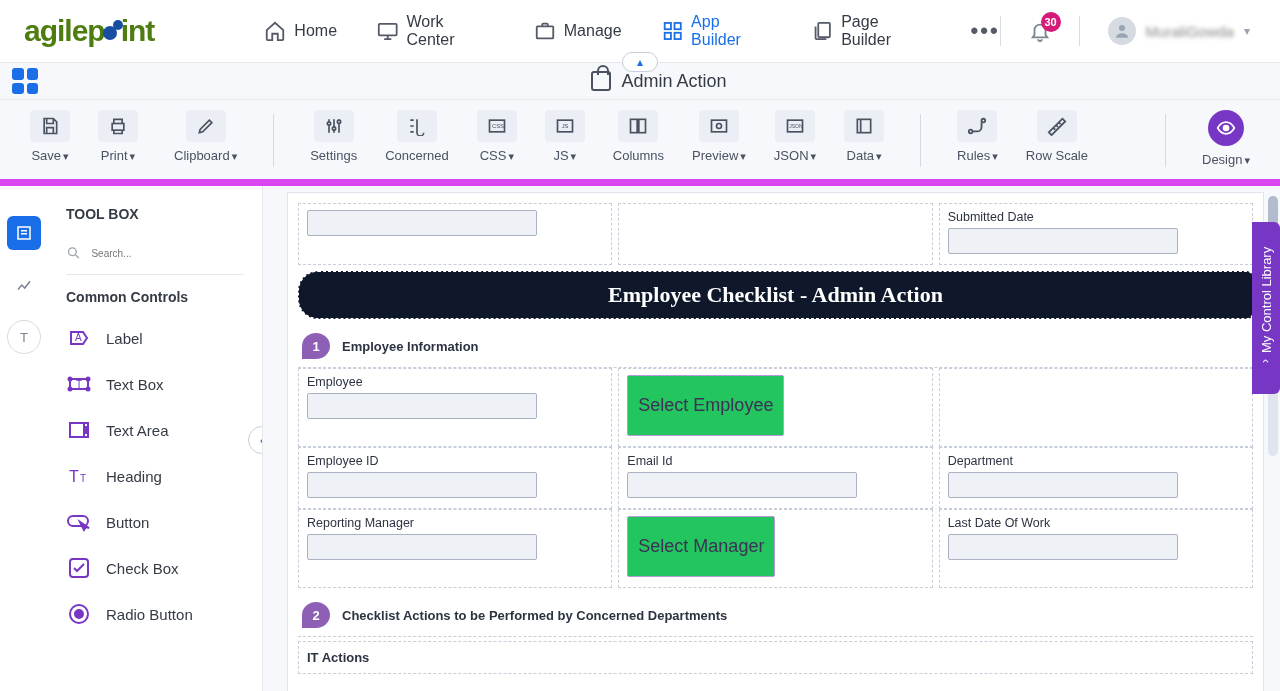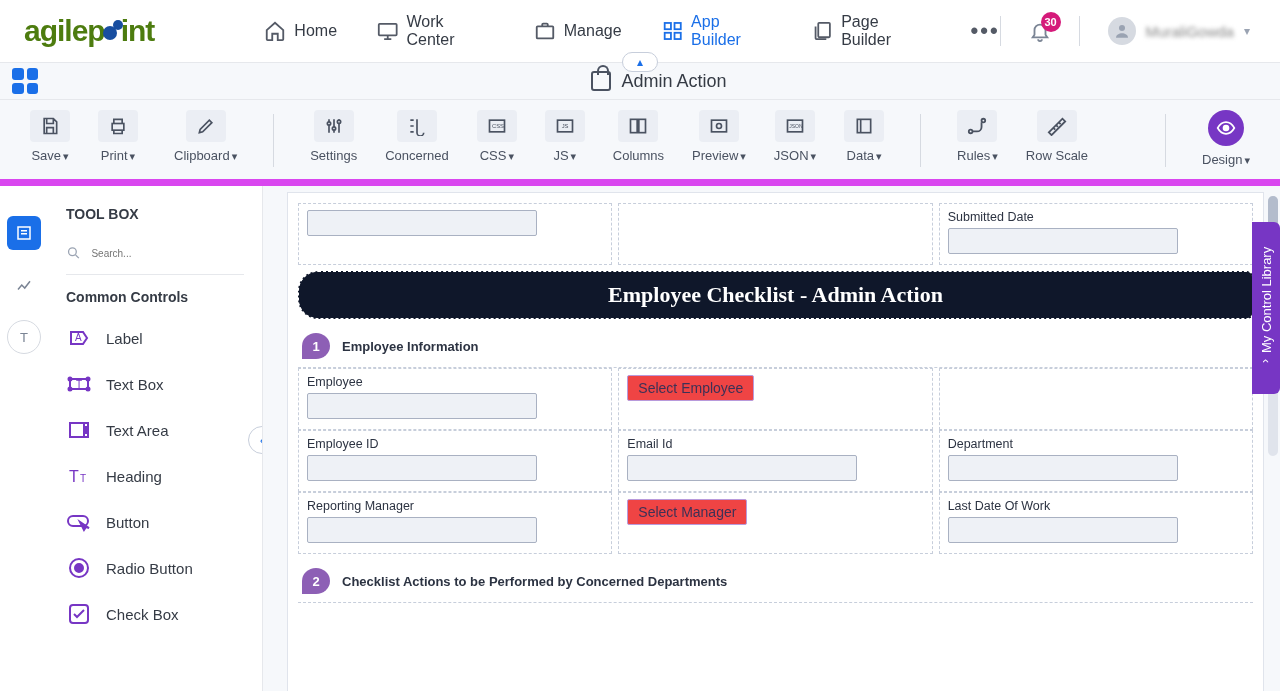--- a/index.html
+++ b/index.html
@@ -61,21 +61,21 @@
 .canvas{background:#fff;border:1px solid #e0e4ec;padding:10px;position:relative;min-height:100%;}
 .row3{display:grid;grid-template-columns:1fr 1fr 1fr;gap:6px;}
 .cell{border:1px dashed #c7cedb;padding:6px 8px 10px;min-height:56px;background:#fff;}
 .fld-label{font-size:12.5px;color:#2c3342;margin-bottom:4px;}
 .fld-input{width:92%;max-width:230px;height:26px;border:1px solid #a9b1c2;background:#eef1f6;border-radius:2px;}
 .banner{margin:6px 0;background:#0f172a;border-radius:20px 6px 6px 20px;position:relative;overflow:hidden;border:1px dashed #fff;}
 .banner-inner{padding:10px;text-align:center;color:#fff;font-family:Georgia,serif;font-size:22px;font-weight:600;}
 .section-head{display:flex;align-items:center;gap:12px;padding:8px 4px;border-bottom:1px dashed #c7cedb;}
 .step-badge{width:28px;height:26px;background:#8d5fb5;color:#fff;display:flex;align-items:center;justify-content:center;border-radius:50% 50% 50% 0;font-size:13px;font-weight:bold;}
 .sec-title{font-size:13px;color:#2c3342;font-weight:700;}
-.btn-purp{display:inline-block;background:#ef4444;color:#3d3156;font-size:14px;padding:4px 10px;border:1px solid #b89adb;border-radius:2px;cursor:pointer;}
+.btn-purp{display:inline-block;background:#22c55e;color:#3d3156;font-size:18px;padding:19px 10px;border:1px solid #b89adb;border-radius:2px;cursor:pointer;}
 .it-act{border:1px dashed #c7cedb;padding:8px;margin-top:4px;font-size:13px;font-weight:700;color:#2c3342;}
 .scrollbar{position:absolute;right:2px;top:10px;width:10px;height:260px;background:#e0e4ec;border-radius:5px;}
 .scrollbar .thumb{width:100%;height:40px;background:#b3bccc;border-radius:5px;}
 
 
 .right-drawer{position:absolute;right:0;top:222px;width:28px;height:172px;background:#7736c4;color:#fff;border-radius:6px 0 0 6px;display:flex;align-items:center;justify-content:center;writing-mode:vertical-rl;transform:rotate(180deg);font-size:13px;cursor:pointer;padding-top:6px;}
 .right-drawer .chev{transform:rotate(180deg);margin-bottom:6px;font-size:12px;}
 
 svg { display:block; }
 </style>
@@ -375,34 +375,34 @@
           <svg width="26" height="24" viewBox="0 0 26 24" fill="none" stroke="#7736c4" stroke-width="2">
             <rect x="2" y="6" width="20" height="10" rx="5"></rect>
             <path d="M14 12l4 8 2-3 3 1z" fill="#7736c4"></path>
           </svg>
         </div>
         <span>Button</span>
       </div>
     <div class="ctrl-item">
         <div class="ctrl-ico">
           <svg width="24" height="24" viewBox="0 0 24 24" fill="none" stroke="#7736c4" stroke-width="2">
+            <rect x="3" y="3" width="18" height="18" rx="3"></rect>
+            <path d="M7 12l3 3 7-7"></path>
+          </svg>
+        </div>
+        <span>Check Box</span>
+      </div>
+    <div class="ctrl-item">
+        <div class="ctrl-ico">
+          <svg width="24" height="24" viewBox="0 0 24 24" fill="none" stroke="#7736c4" stroke-width="2">
             <circle cx="12" cy="12" r="9"></circle>
             <circle cx="12" cy="12" r="4" fill="#7736c4"></circle>
           </svg>
         </div>
         <span>Radio Button</span>
-      </div>
-    <div class="ctrl-item">
-        <div class="ctrl-ico">
-          <svg width="24" height="24" viewBox="0 0 24 24" fill="none" stroke="#7736c4" stroke-width="2">
-            <rect x="3" y="3" width="18" height="18" rx="3"></rect>
-            <path d="M7 12l3 3 7-7"></path>
-          </svg>
-        </div>
-        <span>Check Box</span>
       </div>
 
     <div class="collapse-side">
         <span>‹</span>
       </div>
   </div>
 
   <div class="canvas-wrap">
     <div class="scrollbar">
         <div class="thumb"></div>
@@ -460,20 +460,21 @@
             <div class="fld-label">Last Date Of Work</div>
             <div class="fld-input"></div>
           </div>
       </div>
 
       <div class="section-head" style="margin-top:6px;">
         <div class="step-badge">2</div>
         <div class="sec-title">Checklist Actions to be Performed by Concerned Departments</div>
       </div>
 
+      <div class="it-act">IT Actions</div>
     </div>
   </div>
 </div>
 
 <div class="right-drawer">
   <span class="chev">‹</span>
   <span>My Control Library</span>
 </div>
 
 </body></html>

